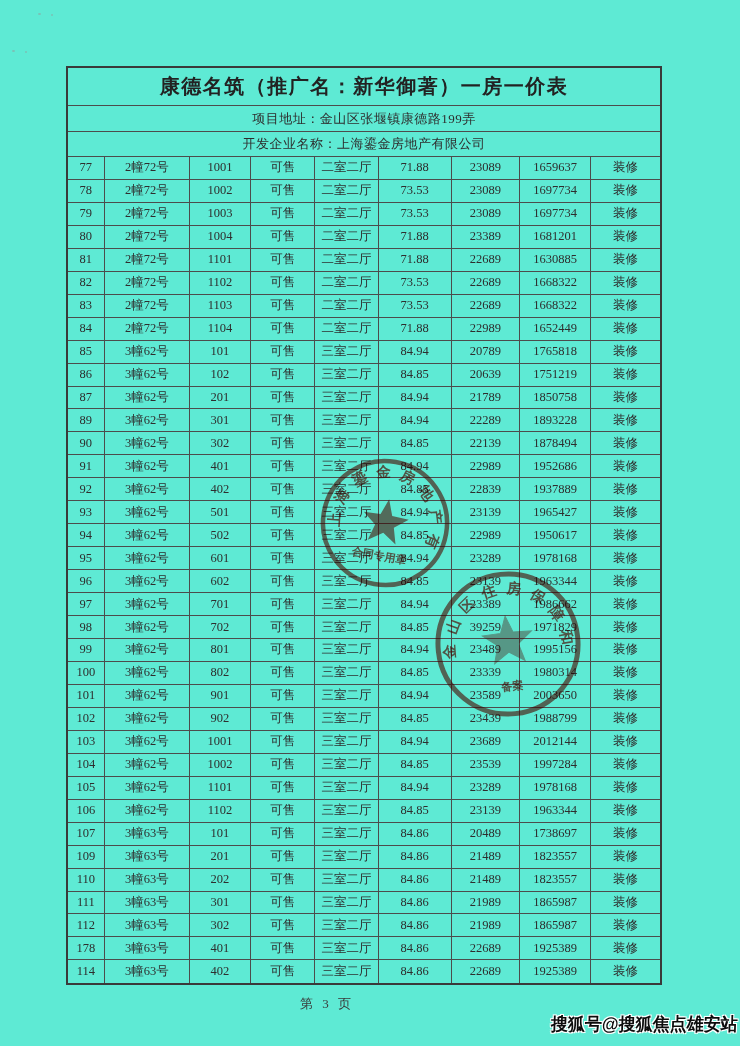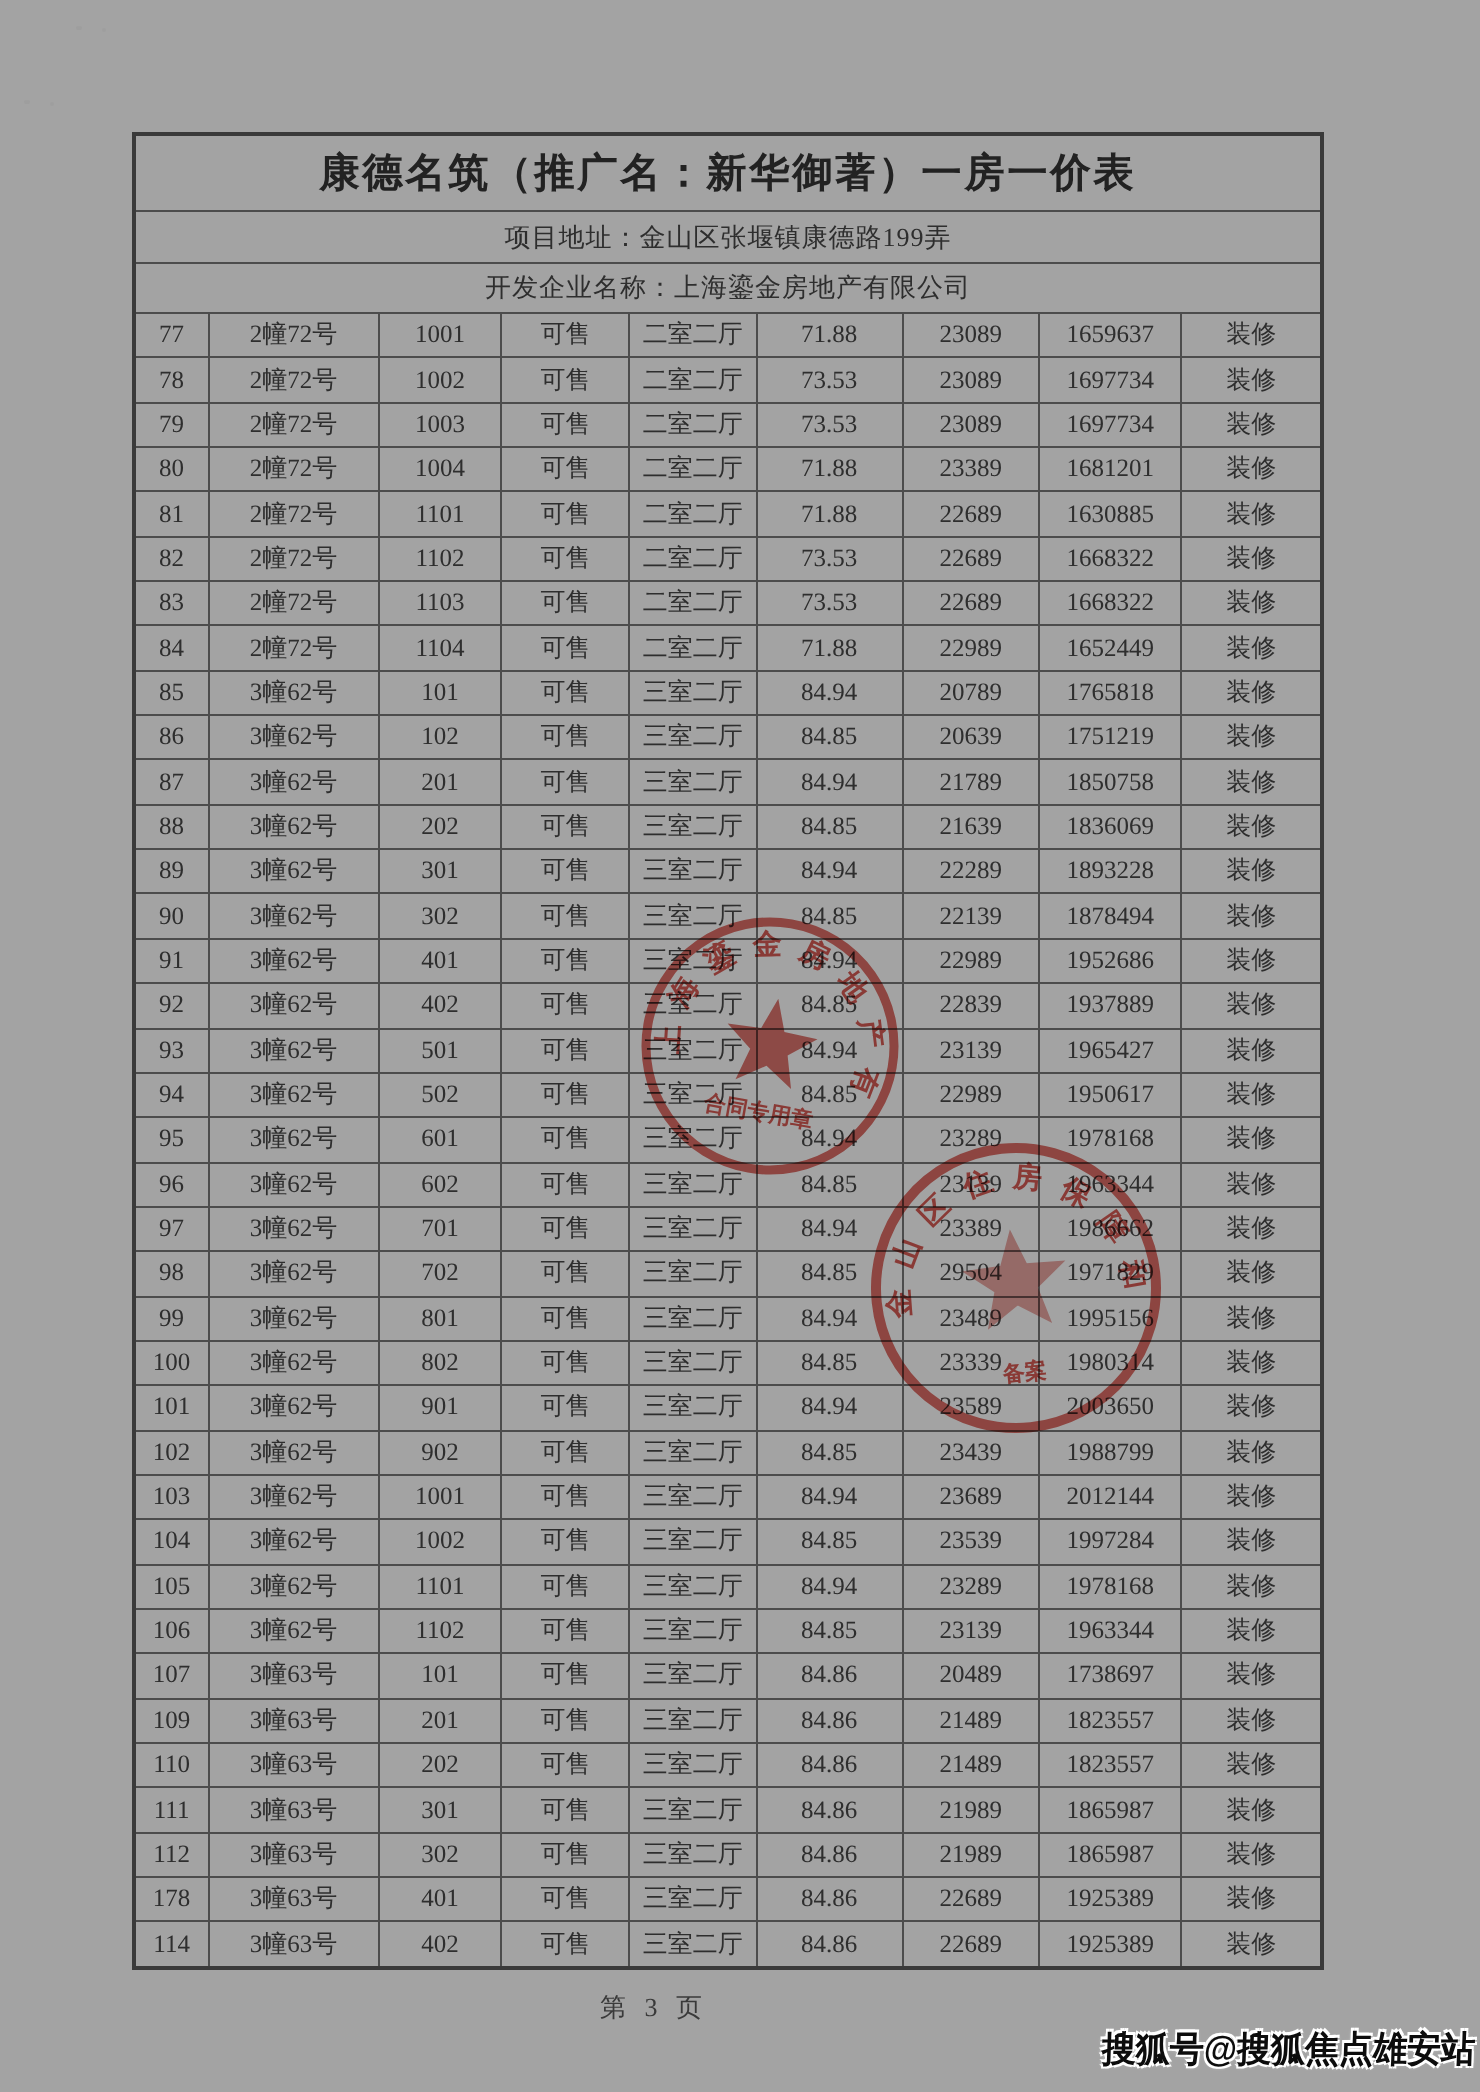--- a/index.html
+++ b/index.html
@@ -1,21 +1,21 @@
 <!DOCTYPE html>
 <html><head>
 <meta charset="utf-8">
 <style>
   html,body{margin:0;padding:0;}
   body{
     width:740px;height:1046px;position:relative;overflow:hidden;
     background:#fdfdfc;
     font-family:"Liberation Serif","DejaVu Serif",serif;
   }
-  .paper{position:absolute;inset:0;background:#a3a3a3;}
+  .paper{position:absolute;inset:0;background:#5eead4;}
 
   
   table.price-table{
     position:absolute;left:66px;top:66px;width:596px;height:919px;
     border-collapse:collapse;table-layout:fixed;
     border:2px solid #3a3a3a;background:transparent;
   }
   .price-table th,.price-table td{
     border:1px solid #4c4c4c;text-align:center;vertical-align:middle;
     color:#2e2e2e;padding:0;overflow:hidden;white-space:nowrap;
@@ -197,31 +197,20 @@
           <td>3幢62号</td>
           <td>201</td>
           <td>可售</td>
           <td>三室二厅</td>
           <td>84.94</td>
           <td>21789</td>
           <td>1850758</td>
           <td>装修</td>
         </tr>
         <tr>
-          <td>88</td>
-          <td>3幢62号</td>
-          <td>202</td>
-          <td>可售</td>
-          <td>三室二厅</td>
-          <td>84.85</td>
-          <td>21639</td>
-          <td>1836069</td>
-          <td>装修</td>
-        </tr>
-        <tr>
           <td>89</td>
           <td>3幢62号</td>
           <td>301</td>
           <td>可售</td>
           <td>三室二厅</td>
           <td>84.94</td>
           <td>22289</td>
           <td>1893228</td>
           <td>装修</td>
         </tr>
@@ -313,21 +302,21 @@
           <td>1986662</td>
           <td>装修</td>
         </tr>
         <tr>
           <td>98</td>
           <td>3幢62号</td>
           <td>702</td>
           <td>可售</td>
           <td>三室二厅</td>
           <td>84.85</td>
-          <td>29504</td>
+          <td>39259</td>
           <td>1971829</td>
           <td>装修</td>
         </tr>
         <tr>
           <td>99</td>
           <td>3幢62号</td>
           <td>801</td>
           <td>可售</td>
           <td>三室二厅</td>
           <td>84.94</td>

